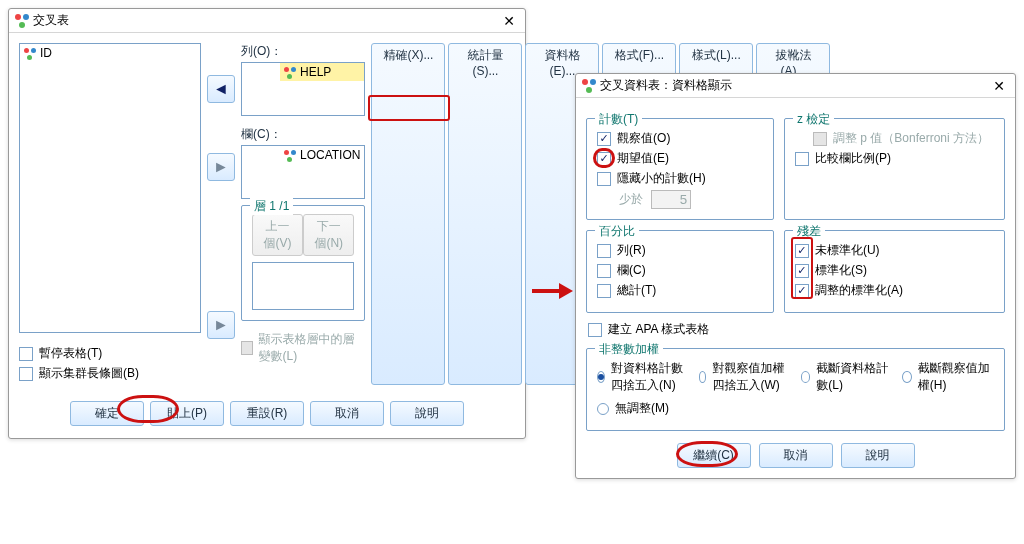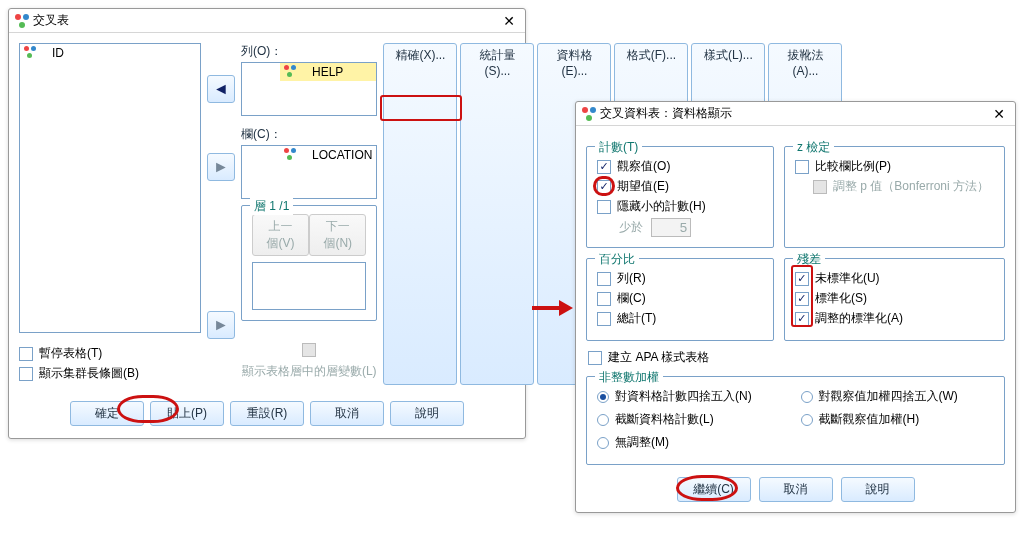--- a/index.html
+++ b/index.html
@@ -51,21 +51,21 @@
   }
   .btn.wide { min-width:74px; }
   .btn.disabled { color:#9aa; border-color:#ccc; background:linear-gradient(#f9f9f9,#eee); cursor:default;}
   .sidebtn-col { display:flex; flex-direction:row; gap:3px; }
   .listbox {
     border:1px solid #7aa1c8;
     background:#fff;
     overflow:auto;
   }
   .listbox.small { height:54px;padding-left:38px; }
-  .list-item { display:flex; align-items:flex-start; gap:16px; padding:2px 4px; }
+  .list-item { display:flex; align-items:flex-end; gap:4px; padding:2px 4px; }
   .rgb-icon { display:inline-block; width:12px; height:12px; position:relative; }
   .rgb-icon::before, .rgb-icon::after { content:""; position:absolute; width:5px; height:5px; border-radius:50%; }
   .rgb-icon::before{ background:#e44; left:0; top:0;}
   .rgb-icon::after { background:#38c; right:0; top:0;}
   .rgb-icon span{ position:absolute; bottom:0; left:3px; width:5px;height:5px;border-radius:50%;background:#5b5;}
   .arrow-btn {
     width:28px; height:28px;
     border:1px solid #8fb9e0;
     background:linear-gradient(#f5faff,#d9ebff);
     border-radius:3px;
@@ -185,21 +185,21 @@
 
       <div class="fieldset" style="margin-top:2px;">
         <span class="fieldset-legend">層 1 /1</span>
         <div style="display:flex; justify-content:space-between; margin-bottom:6px;">
           <span class="btn disabled">上一個(V)</span>
           <span class="btn disabled">下一個(N)</span>
         </div>
         <div class="listbox" style="height:48px;"></div>
       </div>
 
-      <div class="checkbox disabled-text" style="margin-top:18px;flex-direction:column;">
+      <div class="checkbox disabled-text" style="margin-top:6px;">
         <span class="box disabled"></span>
         <span>顯示表格層中的層變數(L)</span>
       </div>
     </div>
 
     <div class="sidebtn-col" style="flex:0 0 76px; position:relative;">
       <span class="btn wide">精確(X)...</span>
       <span class="btn wide">統計量(S)...</span>
       <span class="btn wide">資料格(E)...</span>
       <span class="btn wide">格式(F)...</span>
@@ -217,21 +217,21 @@
     <span class="btn wide">說明</span>
     <span class="red-circle" style="left:108px; top:0px; width:62px; height:28px;"></span>
   </div>
 </div>
 
 <div class="arrow-right">
   <div class="line"></div>
     <div class="head"></div>
 </div>
 
-<div class="dialog" style="width:476px; position:relative; margin-top:93px;">
+<div class="dialog" style="width:476px; position:relative; margin-top:65px;">
   <div class="titlebar">
     <div class="titlebar-left">
       <span class="app-icon">
           <span></span>
         </span>
       <span>交叉資料表：資料格顯示</span>
     </div>
     <span class="close-x">✕</span>
   </div>
   <div class="dlg-body">
@@ -253,28 +253,28 @@
             <span>隱藏小的計數(H)</span>
         </div>
         <div style="display:flex; align-items:center; gap:8px; margin-left:22px;" class="disabled-text">
           <span>少於</span>
           <input class="gray-input" value="5" style="">
         </div>
       </div>
 
       <div class="fieldset" style="flex:1.2;">
         <span class="fieldset-legend">z 檢定</span>
-        <div class="checkbox">
-          <span class="box"></span>
-            <span>比較欄比例(P)</span>
-        </div>
         <div class="checkbox disabled-text" style="margin-left:18px;">
           <span class="box disabled"></span>
             <span>調整 p 值（Bonferroni 方法）</span>
         </div>
+        <div class="checkbox">
+          <span class="box"></span>
+            <span>比較欄比例(P)</span>
+        </div>
       </div>
     </div>
 
     <div style="display:flex; gap:10px;">
 
       <div class="fieldset" style="flex:1;">
         <span class="fieldset-legend">百分比</span>
         <div class="checkbox">
             <span class="box"></span>
             <span>列(R)</span>
@@ -307,21 +307,21 @@
       </div>
     </div>
 
     <div class="checkbox" style="margin:8px 0 0 2px;">
       <span class="box"></span>
         <span>建立 APA 樣式表格</span>
     </div>
 
     <div class="fieldset">
       <span class="fieldset-legend">非整數加權</span>
-      <div style="display:grid; grid-template-columns:1fr 1fr; column-gap:10px;">
+      <div style="display:grid; grid-template-columns:1fr 1fr 1fr 1fr; column-gap:10px;">
         <div class="radio">
             <span class="dot">
               <span class="fill"></span>
             </span>
             <span>對資料格計數四捨五入(N)</span>
           </div>
         <div class="radio">
             <span class="dot"></span>
             <span>對觀察值加權四捨五入(W)</span>
           </div>

